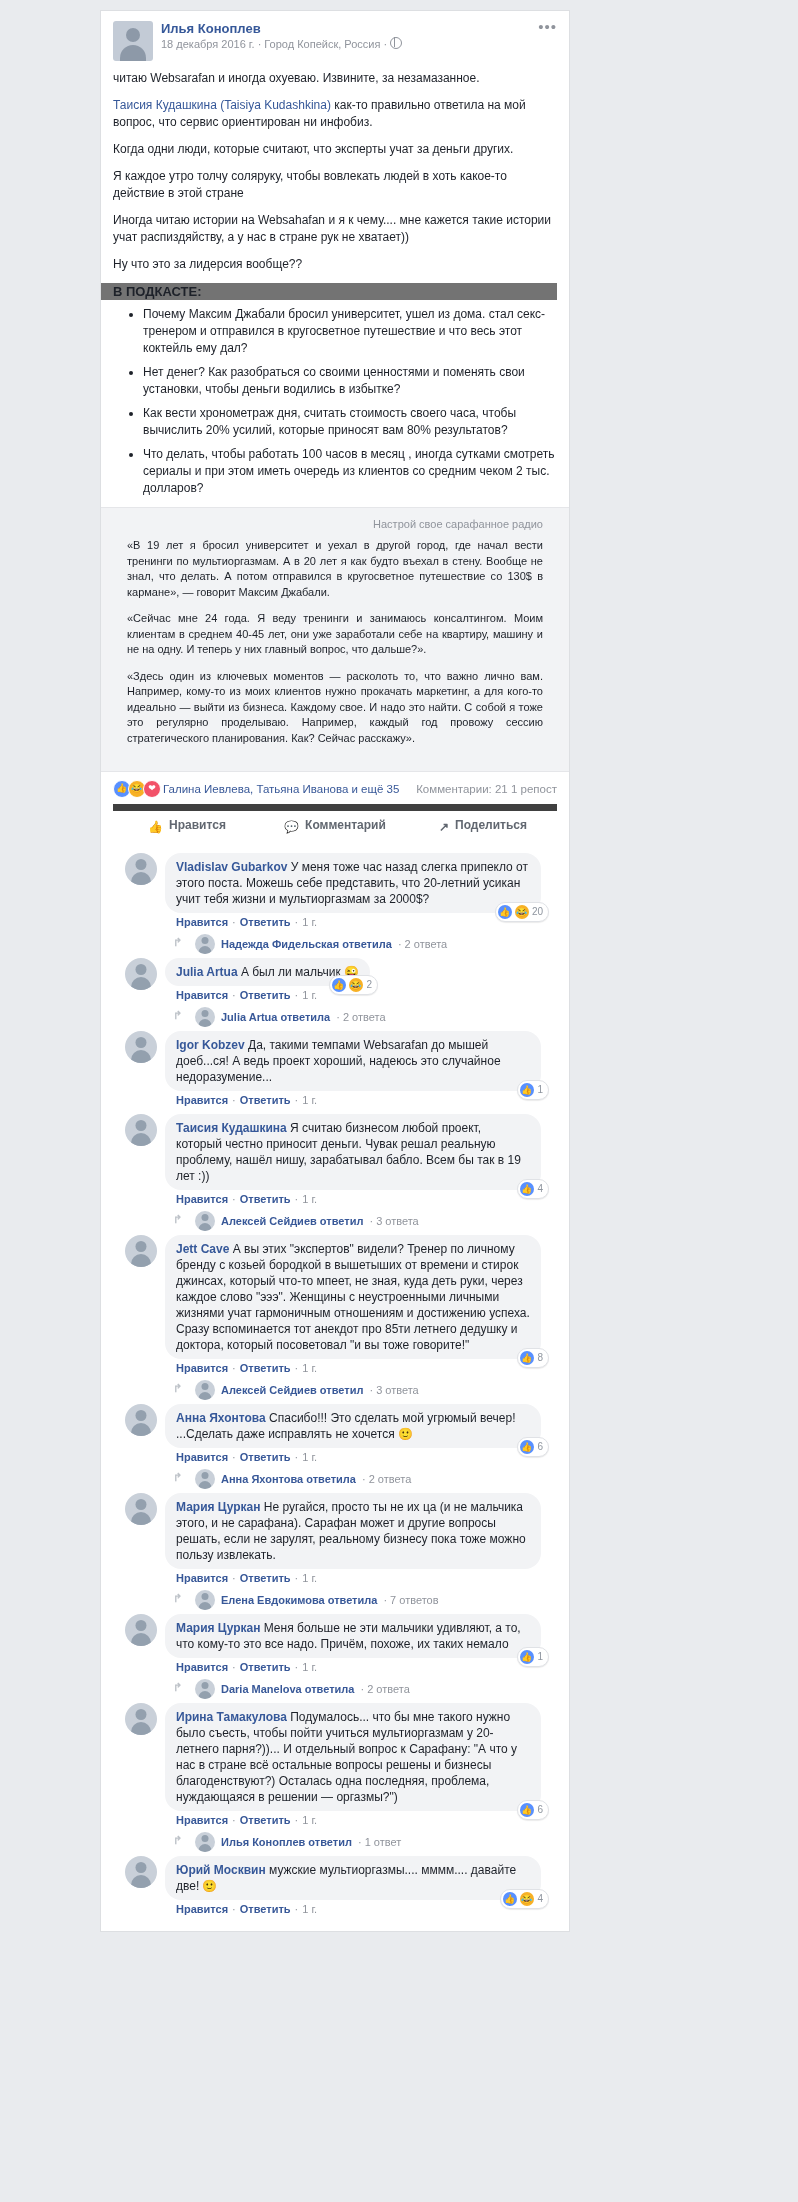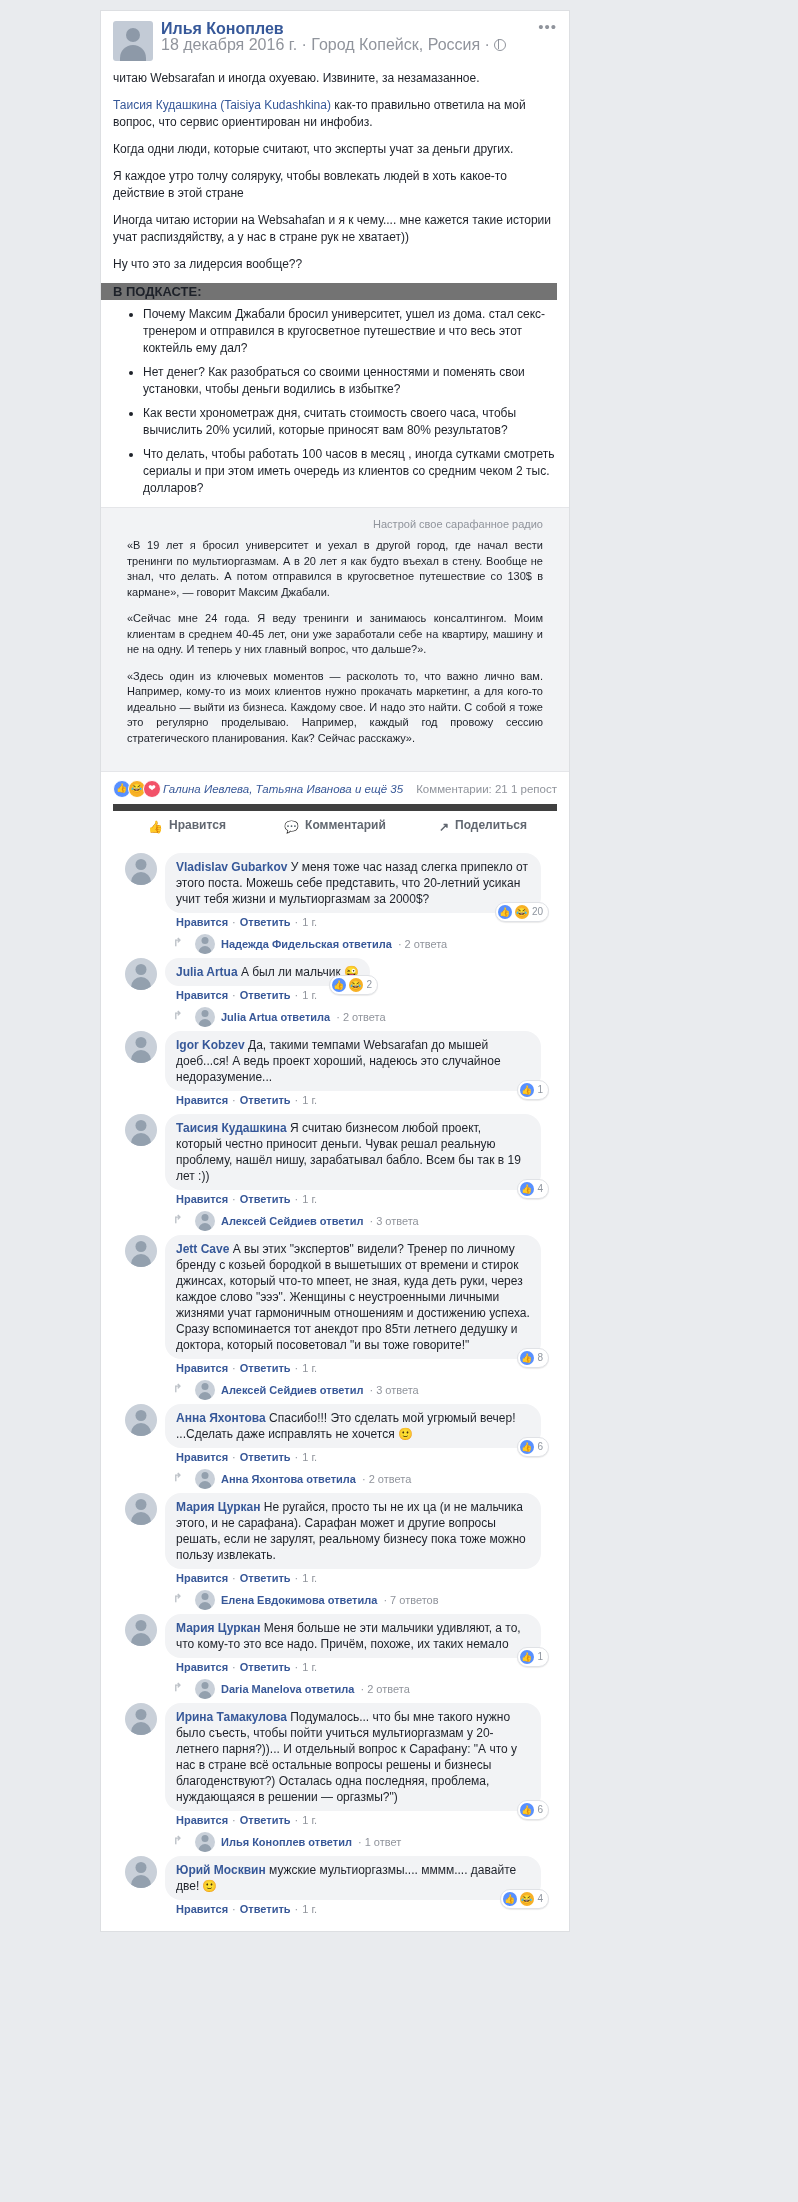--- a/index.html
+++ b/index.html
@@ -5,42 +5,42 @@
   html,body{margin:0;padding:0;background:#e9ebee;font-family:"Liberation Sans",sans-serif;}
   body{width:798px;}
   .page{width:798px;min-height:2202px;background:#e9ebee;position:relative;}
   .post-wrap{position:absolute;left:100px;top:10px;width:468px;background:#ffffff;border:1px solid #dddfe2;}
   .post-inner{padding:10px 12px 0 12px;}
   .head{display:flex;align-items:flex-start;}
   .avatar{width:40px;height:40px;border-radius:3px;background:#c3cbd6;flex:0 0 40px;position:relative;overflow:hidden;}
   .avatar::after{content:"";position:absolute;left:50%;top:7px;transform:translateX(-50%);width:14px;height:14px;border-radius:50%;background:#8d99a8;}
   .avatar::before{content:"";position:absolute;left:50%;top:24px;transform:translateX(-50%);width:26px;height:18px;border-radius:13px 13px 0 0;background:#8d99a8;}
   .head-txt{margin-left:8px;flex:1;}
-  .author{color:#365899;font-weight:bold;font-size:16px;line-height:15px;}
-  .meta{color:#90949c;font-size:16px;line-height:15px;margin-top:1px;}
+  .author{color:#365899;font-weight:bold;font-size:13px;line-height:15px;}
+  .meta{color:#90949c;font-size:11px;line-height:15px;margin-top:1px;}
   .globe{display:inline-block;width:10px;height:10px;border-radius:50%;border:1px solid #90949c;vertical-align:-1px;position:relative;}
   .globe::after{content:"";position:absolute;left:3px;top:-1px;width:2px;height:10px;border-left:1px solid #90949c;}
   .dots{color:#90949c;font-size:15px;letter-spacing:1px;line-height:12px;cursor:pointer;}
   .body{font-size:12px;line-height:17px;color:#1d2129;margin-top:9px;}
   .body p{margin:0 0 10px 0;}
   .body a{color:#365899;text-decoration:none;}
   .sect-title{font-weight:bold;font-size:13px;color:#1d2129;margin:4px 0 6px 0;}
   .sect-band{background:#737373;margin-left:-12px;padding-left:12px;}
   ul.bullets{margin:0 0 10px 0;padding-left:30px;font-size:12px;line-height:17px;color:#1d2129;}
   ul.bullets li{margin-bottom:7px;}
   .card{margin:0 -12px;background:#f2f3f5;border-top:1px solid #e5e6e9;border-bottom:1px solid #e5e6e9;padding:10px 26px 14px 26px;}
   .card-head{text-align:right;color:#90949c;font-size:11px;margin-bottom:8px;}
   .card p{font-size:11px;line-height:15.5px;color:#1d2129;margin:0 0 11px 0;text-align:justify;}
   .reactions{display:flex;align-items:center;padding:8px 0 6px 0;font-size:11.5px;color:#90949c;}
   .rx{display:inline-flex;margin-right:5px;}
   .rx span{width:16px;height:16px;border-radius:50%;display:inline-block;margin-right:-3px;border:1px solid #fff;font-size:9px;line-height:15px;text-align:center;color:#fff;}
   .rx .like{background:#5890ff;}
   .rx .love{background:#f25268;}
   .rx .haha{background:#f7b125;}
-  .rx-names{color:#385898;flex:1;font-style:italic;}
+  .rx-names{color:#385898;flex:1;}
   .rx-right{color:#90949c;}
   .actionbar{display:flex;border-top:7px solid #404040;}
   .action{flex:1;text-align:center;padding:7px 0;color:#616770;font-size:12px;font-weight:bold;cursor:pointer;}
   .action .ic{display:inline-block;margin-right:6px;vertical-align:-2px;}
   .comments{padding:8px 0 12px 0;}
   .cmt{display:flex;margin-bottom:4px;padding:4px 12px 0 12px;}
   .cav{width:32px;height:32px;border-radius:50%;flex:0 0 32px;background:#c9d0d9;position:relative;overflow:hidden;}
   .cav::after{content:"";position:absolute;left:50%;top:6px;transform:translateX(-50%);width:11px;height:11px;border-radius:50%;background:#93a0ae;}
   .cav::before{content:"";position:absolute;left:50%;top:19px;transform:translateX(-50%);width:20px;height:14px;border-radius:10px 10px 0 0;background:#93a0ae;}
   .cav.small{width:20px;height:20px;flex:0 0 20px;}

